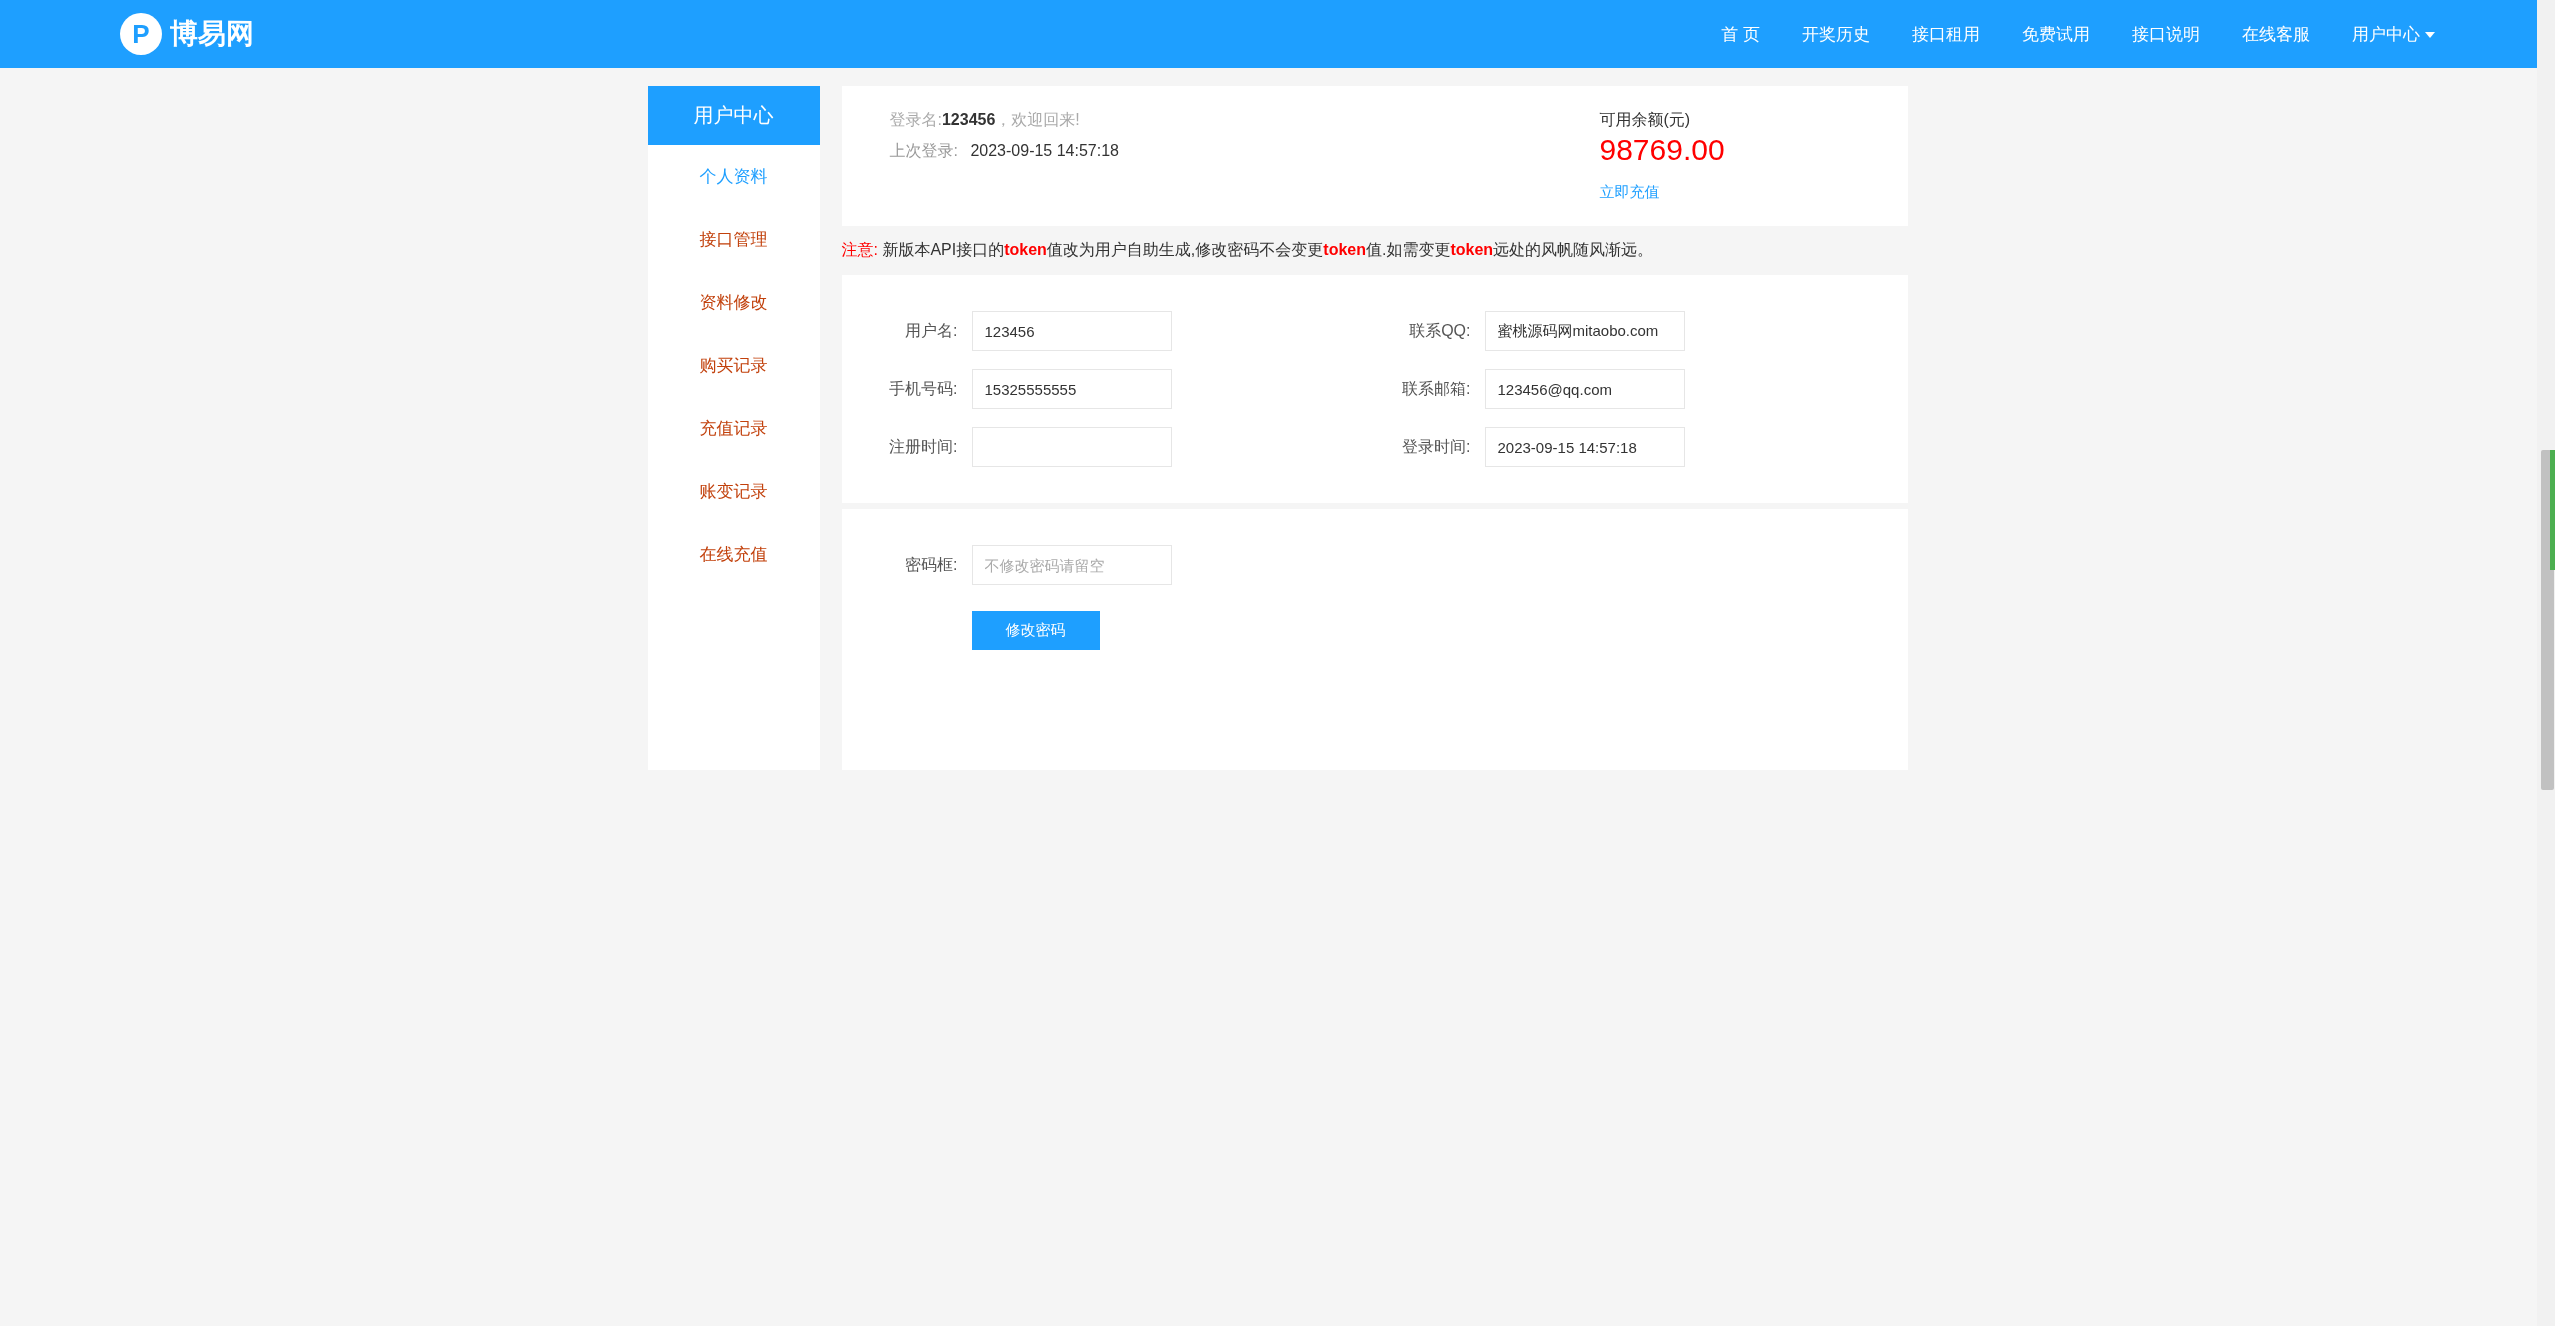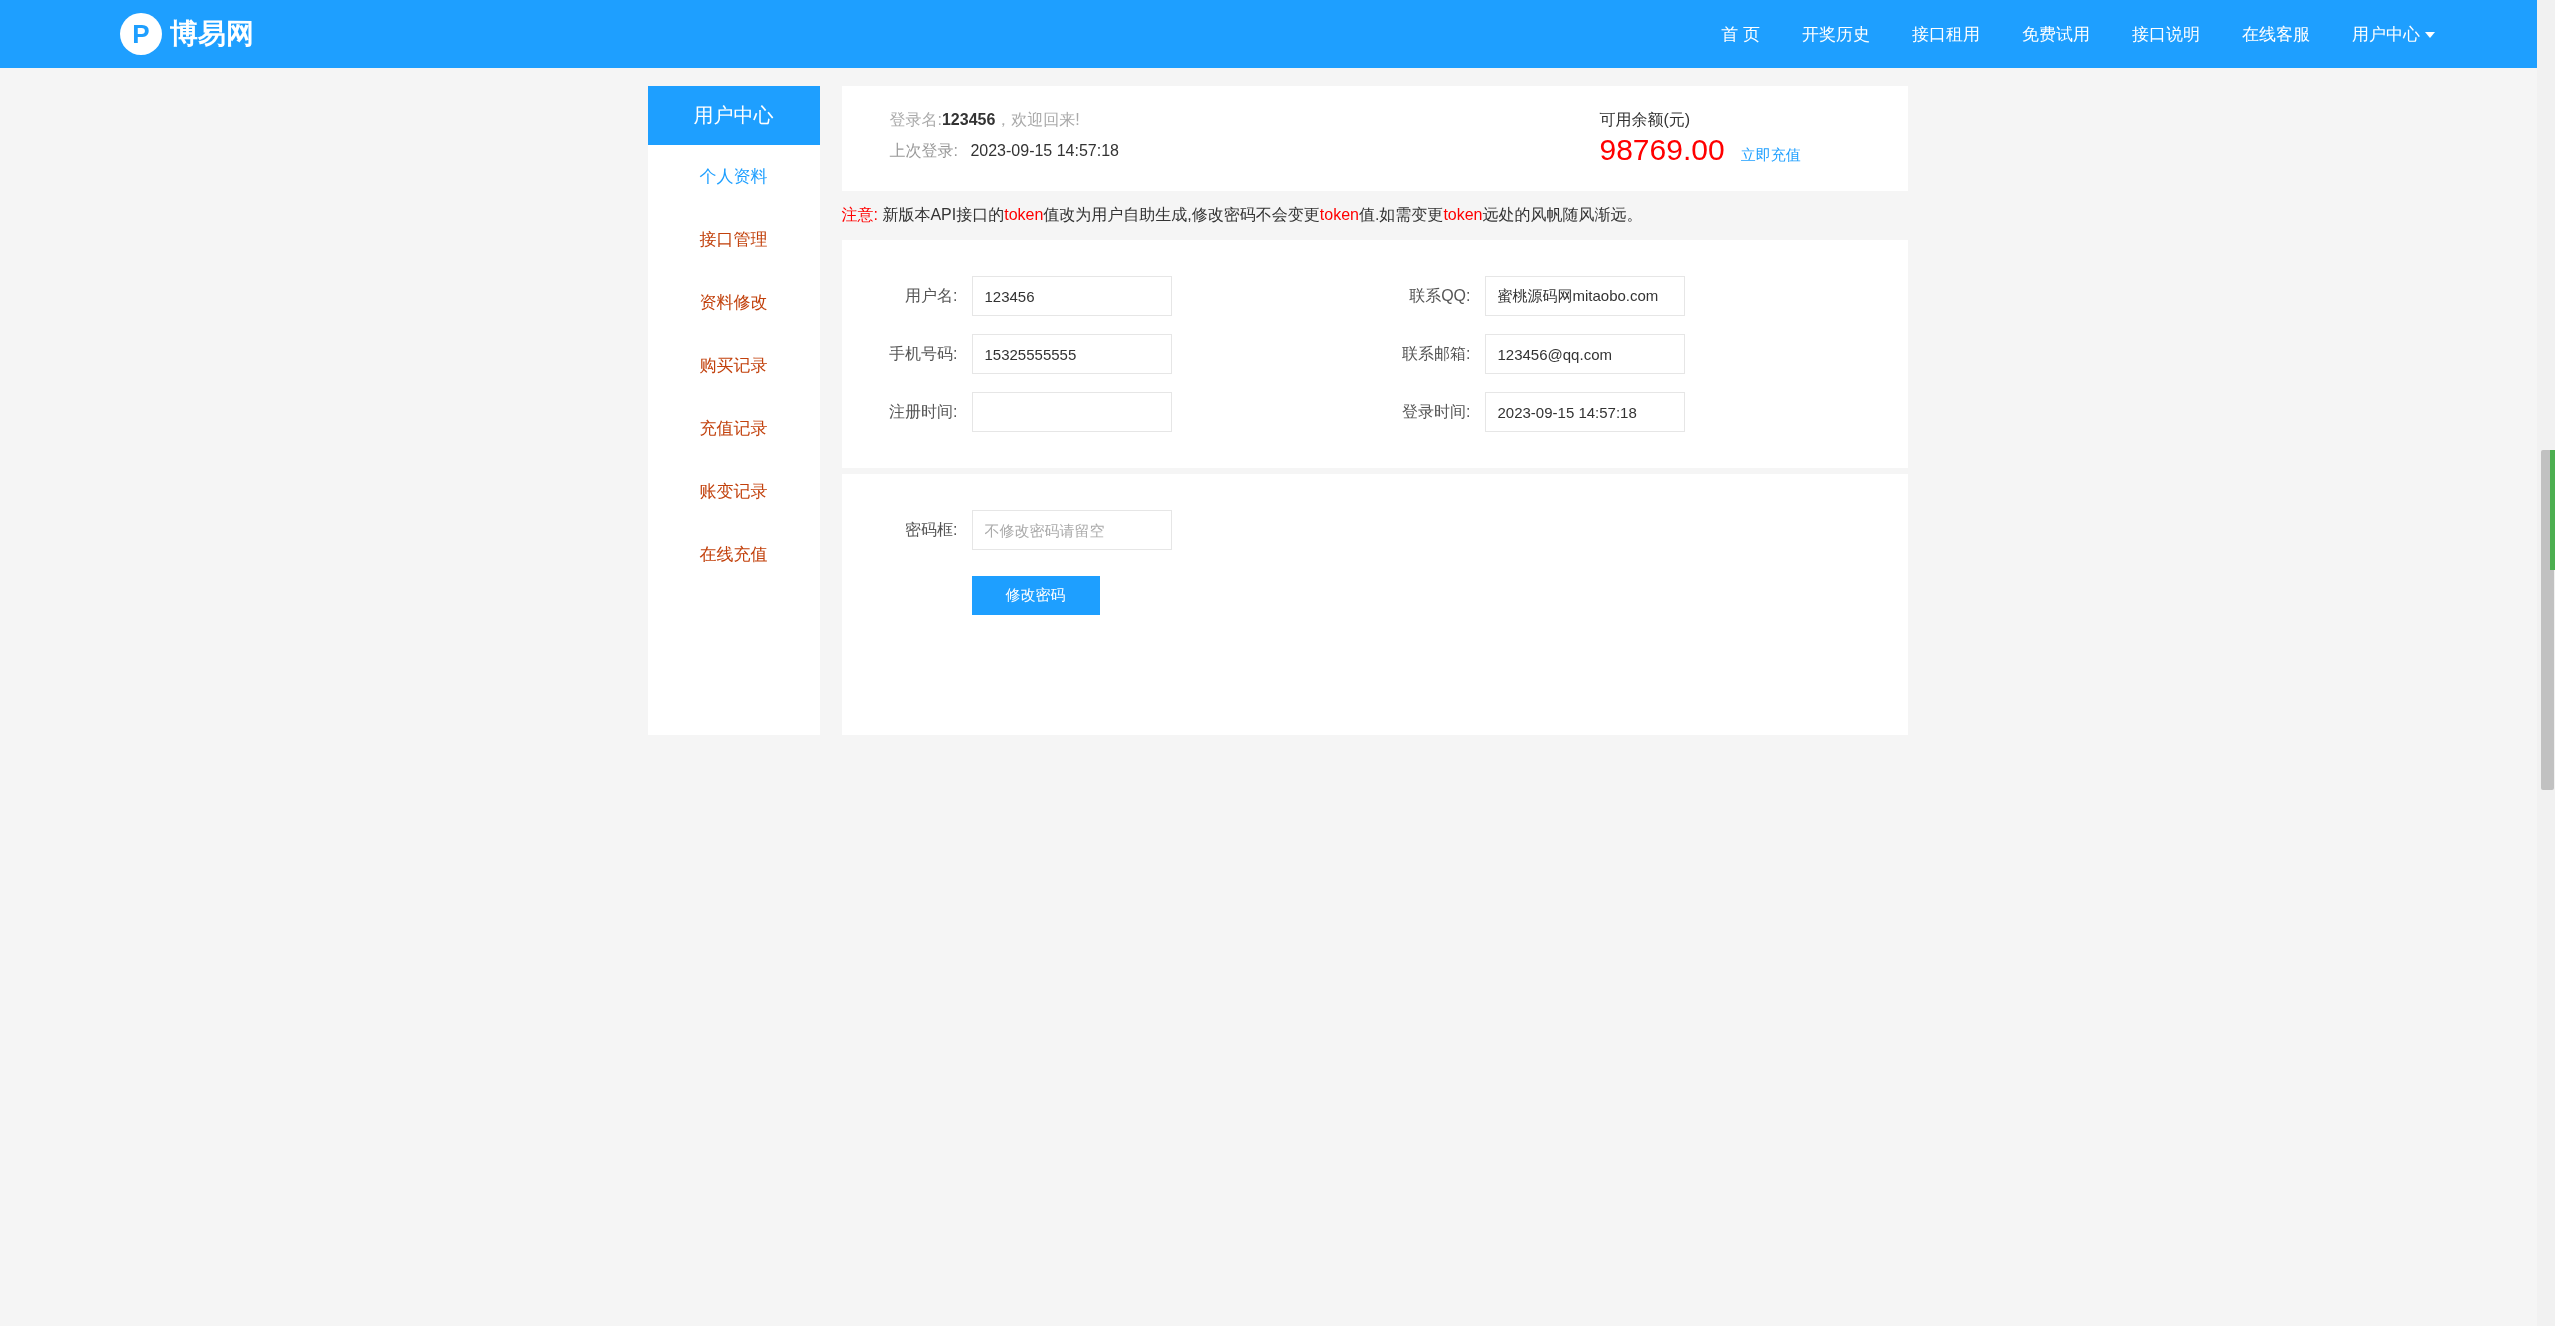--- a/index.html
+++ b/index.html
@@ -125,20 +125,21 @@
     }
     .balance-label {
       font-size: 16px;
       color: #333;
       margin-bottom: 2px;
     }
     .balance-row {
       display: flex;
       align-items: baseline;
       gap: 16px;
+      flex-direction: column;
     }
     .balance-value {
       color: #ff0000;
       font-size: 30px;
       font-weight: 500;
     }
     .recharge-link {
       color: #1e9fff;
       font-size: 15px;
       cursor: pointer;
@@ -147,20 +148,21 @@
       padding: 8px 0;
       font-size: 16px;
       color: #333;
       margin-bottom: 6px;
     }
     .notice .label-red {
       color: #ff0000;
     }
     .notice .token {
       color: #ff0000;
+      font-weight: bold;
     }
     .form-card {
       background: #fff;
       padding: 36px 20px;
       margin-bottom: 6px;
     }
     .form-row {
       display: flex;
       margin-bottom: 18px;
     }

